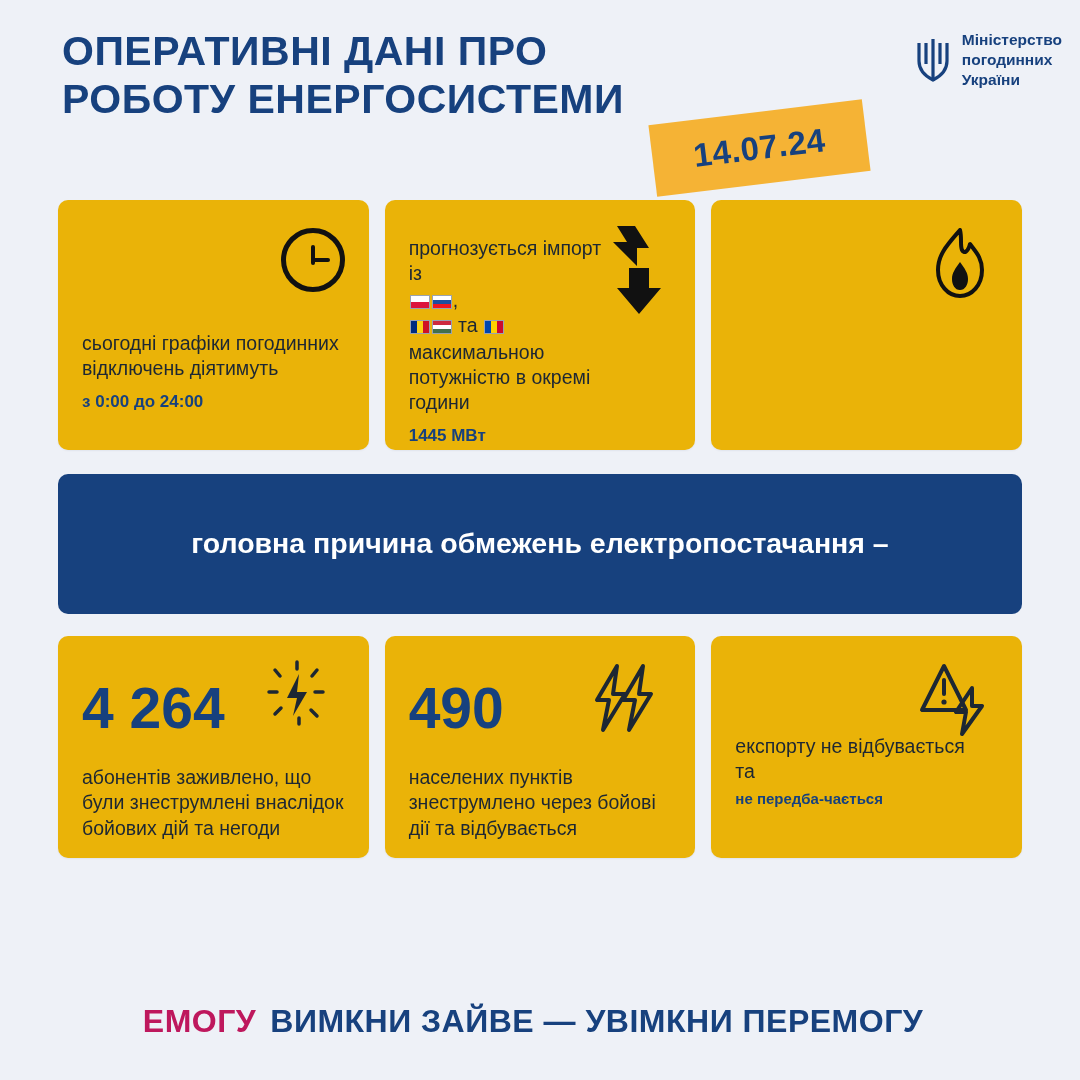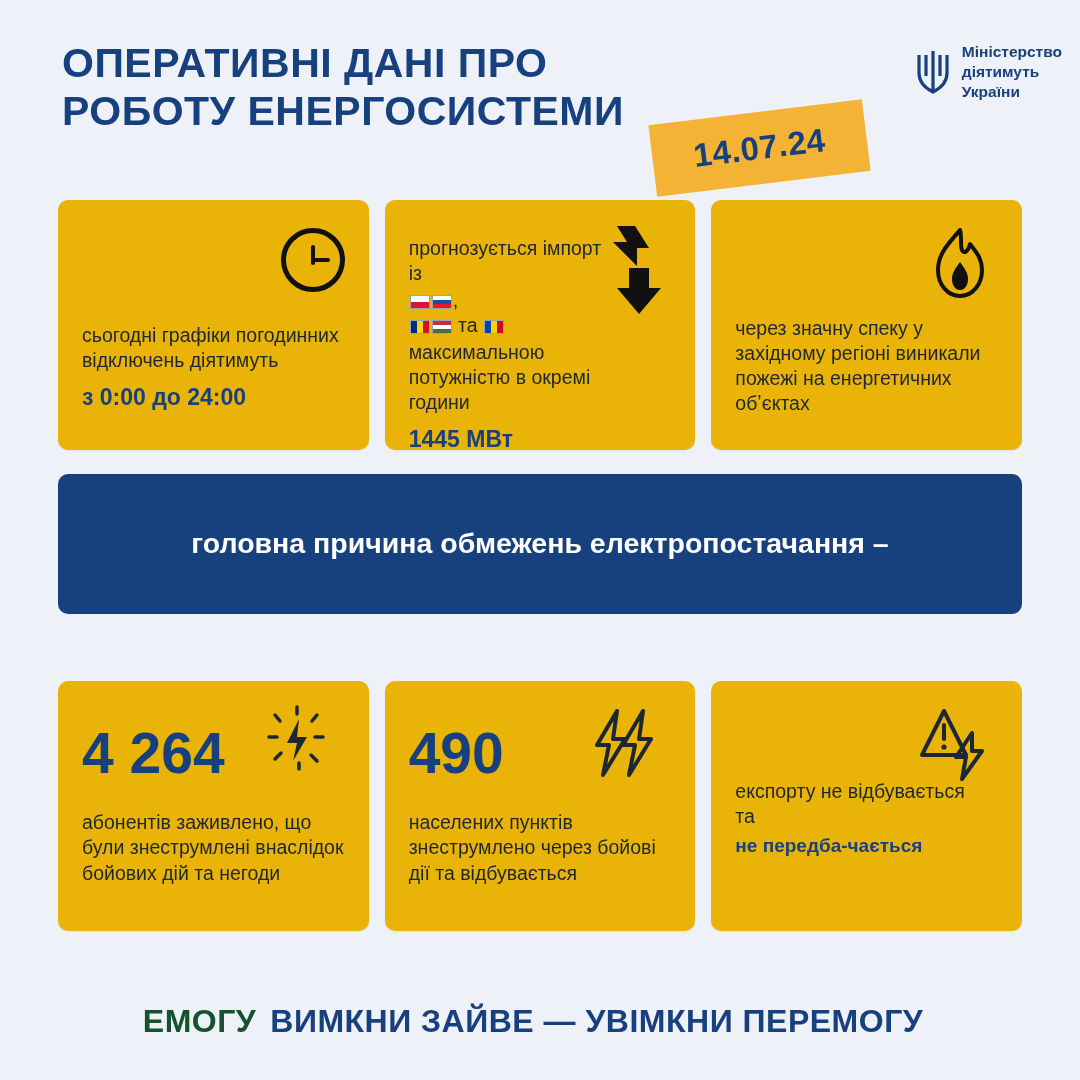--- a/index.html
+++ b/index.html
@@ -11,21 +11,21 @@
   }
   .page {
     position: relative;
     width: 1080px; height: 1080px;
     background: #eef1f7;
   }
 
   
   .header {
     position: absolute;
-    left: 62px; top: 40px;
+    left: 62px; top: 28px;
     width: 1000px;
   }
   .title {
     font-size: 41px;
     font-weight: bold;
     line-height: 1.17;
     color: #17417e;
     letter-spacing: 0.5px;
     text-transform: uppercase;
     max-width: 660px;
@@ -69,37 +69,37 @@
 
   
   .row {
     position: absolute;
     left: 58px;
     width: 964px;
     display: flex;
     gap: 16px;
   }
   .row-top { top: 200px; height: 250px; }
-  .row-bottom { top: 681px; height: 250px; }
+  .row-bottom { top: 636px; height: 222px; }
 
   .card {
     background: #eab308;
     border-radius: 10px;
     position: relative;
     padding: 22px 24px;
     flex: 1;
     box-shadow: 0 1px 2px rgba(20,40,90,0.06);
   }
   .card-body {
     font-size: 19.5px;
     line-height: 1.28;
     color: #1d2733;
   }
   .card-strong {
-    font-size: 23px;
+    font-size: 17px;
     font-weight: bold;
     color: #17417e;
     line-height: 1.25;
   }
 
   
   .c1 { }
   .c1-text {
     position: absolute;
     left: 24px; bottom: 38px;
@@ -205,21 +205,21 @@
   }
   .c6-text {
     position: absolute;
     left: 24px; top: 98px;
     width: 230px;
     font-size: 19.5px;
     line-height: 1.3;
     color: #1d2733;
   }
   .c6-strong {
-    font-size: 19px;
+    font-size: 15px;
     font-weight: bold;
     color: #17417e;
     line-height: 1.28;
     margin-top: 4px;
   }
   .icon-tr {
     position: absolute;
     right: 26px; top: 26px;
     width: 78px; height: 78px;
   }
@@ -232,21 +232,21 @@
     background: #eef1f7;
     display: flex;
     align-items: center;
     justify-content: center;
     overflow: hidden;
     white-space: nowrap;
   }
   .ticker-dim {
     font-size: 32px;
     font-weight: bold;
-    color: #14532d;
+    color: #be185d;
     letter-spacing: 0.5px;
   }
   .ticker-main {
     font-size: 32px;
     font-weight: bold;
     color: #17417e;
     letter-spacing: 0.5px;
     padding: 0 14px;
   }
 </style>
@@ -261,21 +261,21 @@
       <div class="trident">
         <svg width="36" height="46" viewBox="0 0 36 46">
           <path d="M18 2 L18 44" stroke="#17417e" stroke-width="3.2" fill="none"></path>
           <path d="M4 6 L4 24 C4 33 10 39 18 43 C26 39 32 33 32 24 L32 6" stroke="#17417e" stroke-width="3.2" fill="none"></path>
           <path d="M11 6 L11 27" stroke="#17417e" stroke-width="3.2" fill="none"></path>
           <path d="M25 6 L25 27" stroke="#17417e" stroke-width="3.2" fill="none"></path>
         </svg>
       </div>
       <div class="logo-text">
         <div>Міністерство</div>
-        <div>діятимуть</div>
+        <div>погодинних</div>
         <div>України</div>
       </div>
     </div>
   </div>
 
   <div class="date-badge">
     <span>14.07.24</span>
   </div>
 
   <div class="row row-top">
@@ -308,23 +308,20 @@
         <div class="card-strong" style="margin-top:10px;">1445 МВт</div>
       </div>
     </div>
 
     <div class="card c3">
       <div class="flame">
         <svg width="56" height="70" viewBox="0 0 56 70">
           <path d="M28 2 C16 16 6 26 6 42 C6 57 16 68 28 68 C40 68 50 57 50 42 C50 30 44 24 38 16 C36 24 32 26 30 22 C28 18 30 10 28 2 Z" fill="none" stroke="#111" stroke-width="4" stroke-linejoin="round"></path>
           <path d="M28 34 C23 41 20 45 20 51 C20 57 23 62 28 62 C33 62 36 57 36 51 C36 45 33 41 28 34 Z" fill="#111"></path>
         </svg>
-      </div>
-      <div class="c3-text">
-        <div class="card-body">через значну спеку у західному регіоні виникали пожежі на енергетичних обʼєктах</div>
       </div>
     </div>
 
   </div>
 
   <div class="banner">
     <div class="banner-text">
       <div>головна причина обмежень електропостачання –</div>
     </div>
   </div>

